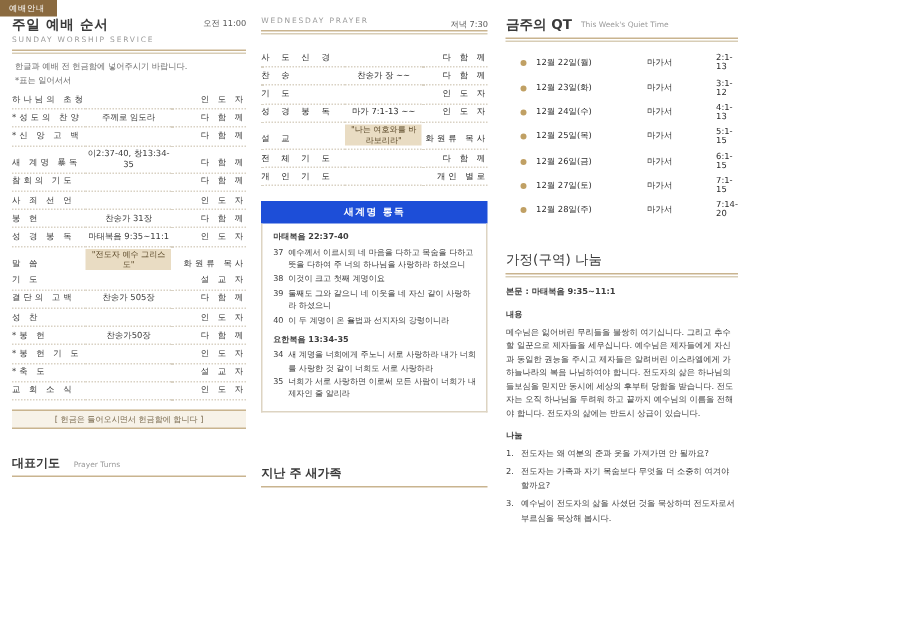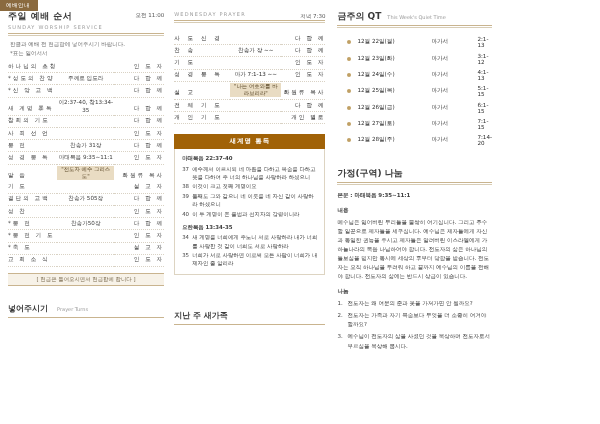--- a/index.html
+++ b/index.html
@@ -42,41 +42,41 @@
   .subhead .kr{font-size:8px;font-weight:bold;color:#3a3a3a;}
   .subhead .en{font-size:5px;color:#9a9a9a;margin-left:4px;}
 
   
   .prayer{width:100%;border-collapse:collapse;font-size:5.6px;}
   .prayer td{padding:1.6px 0;border-bottom:1px dotted #d9d2c4;vertical-align:bottom;}
   .prayer .lbl{width:56px;letter-spacing:3px;white-space:nowrap;}
   .prayer .mid{text-align:center;}
   .prayer .who{width:44px;text-align:right;letter-spacing:2px;white-space:nowrap;}
 
-  .bandhead{background:#a16207;color:#fff;text-align:center;font-size:6.5px;font-weight:bold;padding:3px 0;margin-top:10px;letter-spacing:1px;}
+  .bandhead{background:#1d4ed8;color:#fff;text-align:center;font-size:6.5px;font-weight:bold;padding:3px 0;margin-top:10px;letter-spacing:1px;}
   .readbox{border:1px solid #ddd4c2;border-top:none;padding:5px 7px;font-size:5.4px;line-height:1.55;color:#3d3d3d;}
   .readbox .ref{font-weight:bold;margin-bottom:2px;}
   .readbox .vs{display:flex;margin-bottom:1px;}
   .readbox .vn{width:10px;flex:none;}
   .readbox .vt{flex:1;}
   .readbox .gap{height:4px;}
 
   
   .qthead{display:flex;align-items:center;}
   .qthead .kr{font-size:9px;font-weight:bold;color:#3a3a3a;}
   .qthead .en{font-size:5px;color:#9a9a9a;margin-left:6px;}
   .qtlist{margin-top:6px;}
   .qtrow{display:flex;align-items:center;font-size:5.6px;padding:2.2px 0;}
   .dot{width:4px;height:4px;background:#c0a064;border-radius:50%;margin-right:6px;margin-left:10px;flex:none;}
   .qtdate{width:74px;}
   .qtbook{width:46px;}
   .qtref{flex:1;}
 
   .ghead{margin-top:12px;}
-  .ghead .kr{font-size:9px;font-weight:bold;color:#3a3a3a;}
+  .ghead .kr{font-size:9px;font-weight:normal;color:#3a3a3a;}
   .gbody{font-size:5.5px;line-height:1.65;color:#3d3d3d;}
   .gbody .t{font-weight:bold;margin-top:6px;}
   .gline{margin-top:3px;}
   .gq{display:flex;margin-top:3px;}
   .gq .n{width:10px;flex:none;}
   .gq .x{flex:1;}
 </style>
 </head>
 <body>
 
@@ -181,21 +181,21 @@
               <td class="lbl">교 회 소 식</td>
               <td class="mid"></td>
               <td class="who">인 도 자</td>
             </tr>
         </tbody>
       </table>
 
       <div class="footnote">[ 헌금은 들어오시면서 헌금함에 합니다 ]</div>
 
       <div class="subhead">
-        <span class="kr">넣어주시기</span>
+        <span class="kr">대표기도</span>
         <span class="en">Prayer Turns</span>
       </div>
       <div class="rule"></div>
     </div>
 
     <div class="col col2">
       <div class="shead">
         <div class="en">WEDNESDAY PRAYER</div>
         <div class="time">저녁 7:30</div>
       </div>

